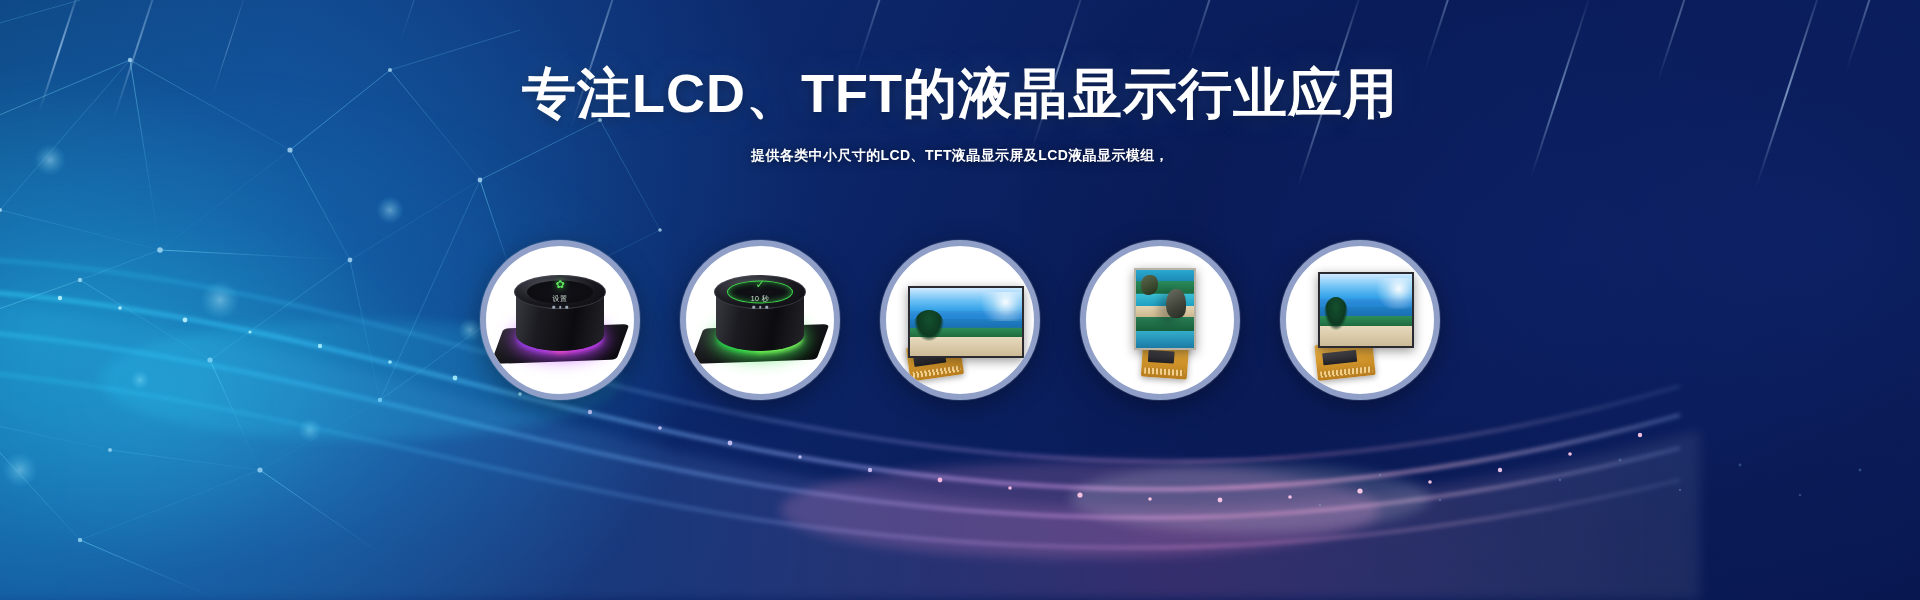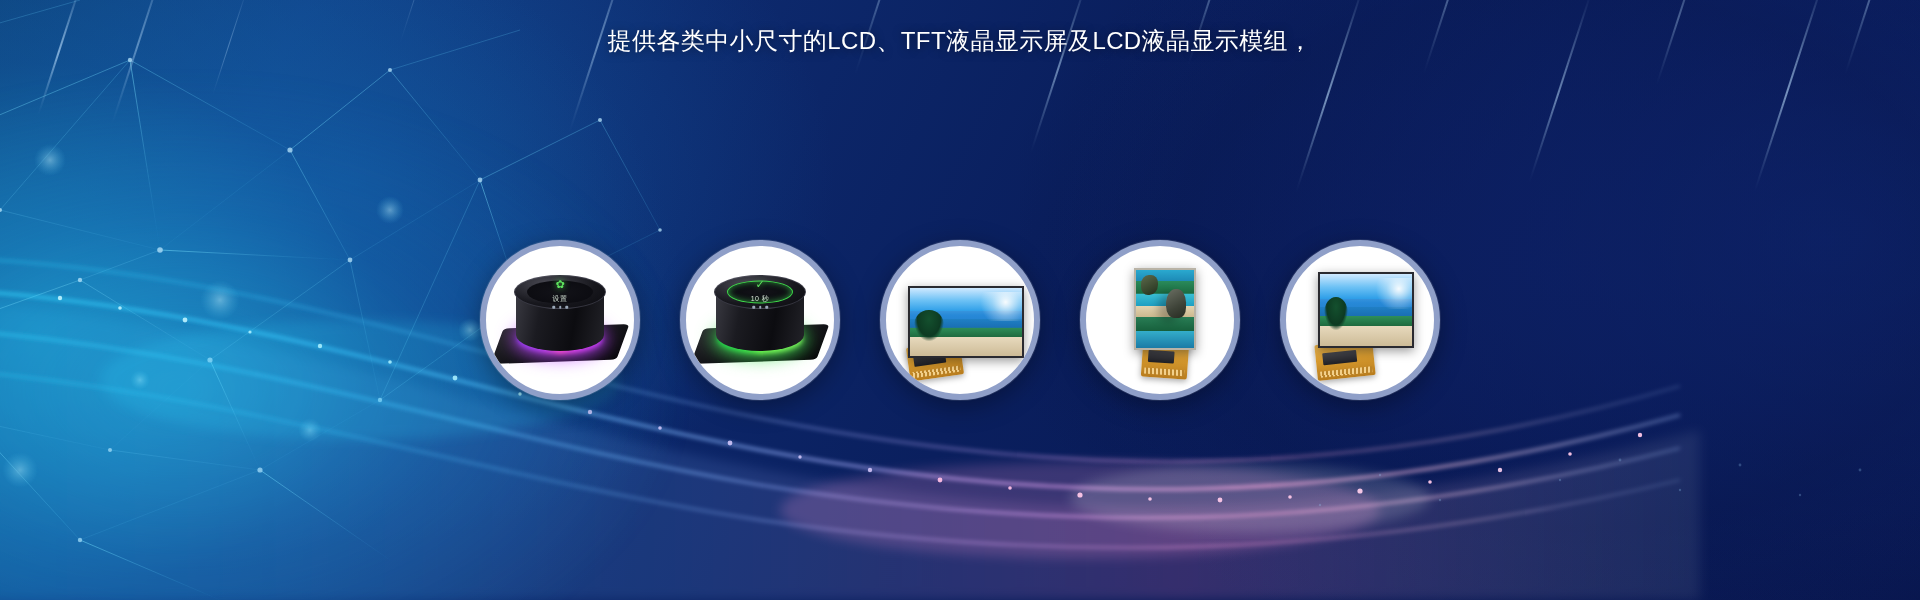--- a/index.html
+++ b/index.html
@@ -57,22 +57,22 @@
     font-size:54px;
     font-weight:bold;
     letter-spacing:1px;
     color:#ffffff;
     text-shadow:0 2px 14px rgba(0,0,0,0.45), 0 0 26px rgba(90,160,255,0.28);
     line-height:1.15;
     white-space:nowrap;
   }
   .subtitle {
     margin-top:18px;
-    font-size:24px;
-    font-weight:normal;
+    font-size:14px;
+    font-weight:bold;
     color:#ffffff;
     line-height:1.95;
     text-shadow:0 1px 8px rgba(0,0,0,0.5);
     letter-spacing:.4px;
     white-space:nowrap;
   }
 
   
   .products {
     position:absolute;
@@ -428,20 +428,21 @@
           <circle cx="1800" cy="495" r="1.2"></circle>
         <circle cx="1860" cy="470" r="1.4"></circle>
           <circle cx="1440" cy="500" r="1.2"></circle>
         <circle cx="1380" cy="475" r="1.2"></circle>
           <circle cx="1320" cy="505" r="1.2"></circle>
       </g>
     </svg>
   </div>
 
   <div class="content">
+    <h1 class="title">专注LCD、TFT的液晶显示行业应用</h1>
     <div class="subtitle">
       <div>提供各类中小尺寸的LCD、TFT液晶显示屏及LCD液晶显示模组，</div>
     </div>
   </div>
 
   <div class="products">
 
     <div class="circle">
       <div class="circle-inner puck-wrap">
         <div class="puck-base"></div>

